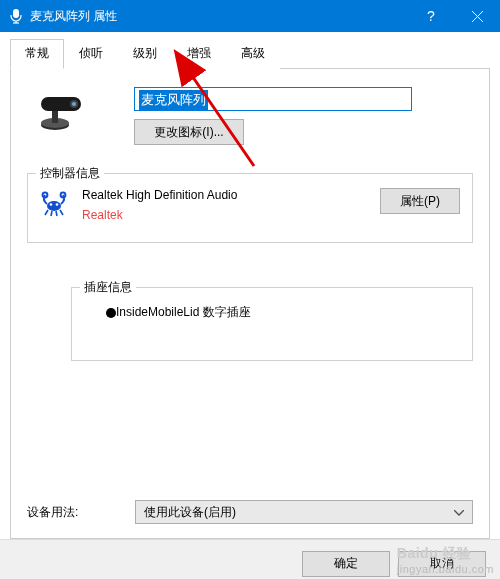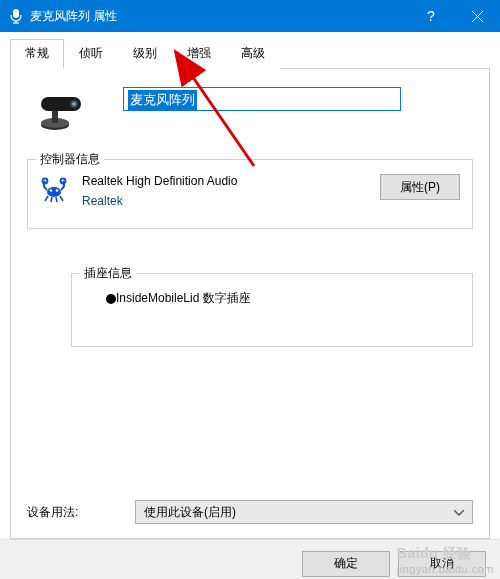--- a/index.html
+++ b/index.html
@@ -63,21 +63,21 @@
       border: 1px solid #ccc;
       border-top: none;
       padding: 18px 16px 8px 16px;
       height: 470px;
       position: relative;
       background: #fff;
     }
     .top-row {
       display: flex;
       align-items: flex-start;
-      gap: 32px;
+      gap: 43px;
     }
     .device-icon-wrap {
       width: 56px; height: 42px; margin-left:8px; margin-top:2px;
     }
     .name-col { flex:1; }
     .device-name-input {
       width: 278px;
       height: 24px;
       border: 1px solid #0078d7;
       padding: 2px 4px;
@@ -113,21 +113,21 @@
       background: #fff;
       padding: 0 4px;
       font-size: 12px;
     }
     .controller-row { display:flex; align-items:flex-start; gap:14px;}
     .crab-icon {
       width: 28px; height: 28px; margin-top:2px;
     }
     .controller-text { flex:1; }
     .controller-name { font-size:12px; margin-bottom:6px;}
-    .controller-vendor { color:#0c4a6e; font-size:12px;}
+    .controller-vendor { color:#ef4444; font-size:12px;}
     .props-btn {
       width: 80px; height:26px;
       background:#e1e1e1; border:1px solid #adadad;
       font-size:12px; cursor:pointer;
     }
     .jack-fieldset { margin-top: 44px; height:74px;margin-left:44px;}
     .jack-row { display:flex; align-items:center; padding-left:22px; padding-top:2px;}
     .jack-dot { width:10px; height:10px; background:#000; border-radius:50%;}
     .usage-row {
       position: absolute;
@@ -220,20 +220,21 @@
           <rect x="17" y="18" width="6" height="16" fill="#333"></rect>
           <rect x="6" y="8" width="40" height="14" rx="7" fill="#1a1a1a"></rect>
           <circle cx="39" cy="15" r="4" fill="#444"></circle>
           <circle cx="39" cy="15" r="2" fill="#6ad"></circle>
         </svg>
       </div>
       <div class="name-col">
         <div class="device-name-input">
           <span class="sel">麦克风阵列</span>
         </div>
+        <button class="change-icon-btn">更改图标(I)...</button>
       </div>
     </div>
 
     <div class="fieldset">
       <div class="fieldset-title">控制器信息</div>
       <div class="controller-row">
         <div class="crab-icon">
           <svg width="28" height="28" viewBox="0 0 28 28">
             <ellipse cx="14" cy="16" rx="7" ry="5" fill="#1050d0"></ellipse>
             <circle cx="11" cy="14.5" r="1.3" fill="#fff"></circle>

